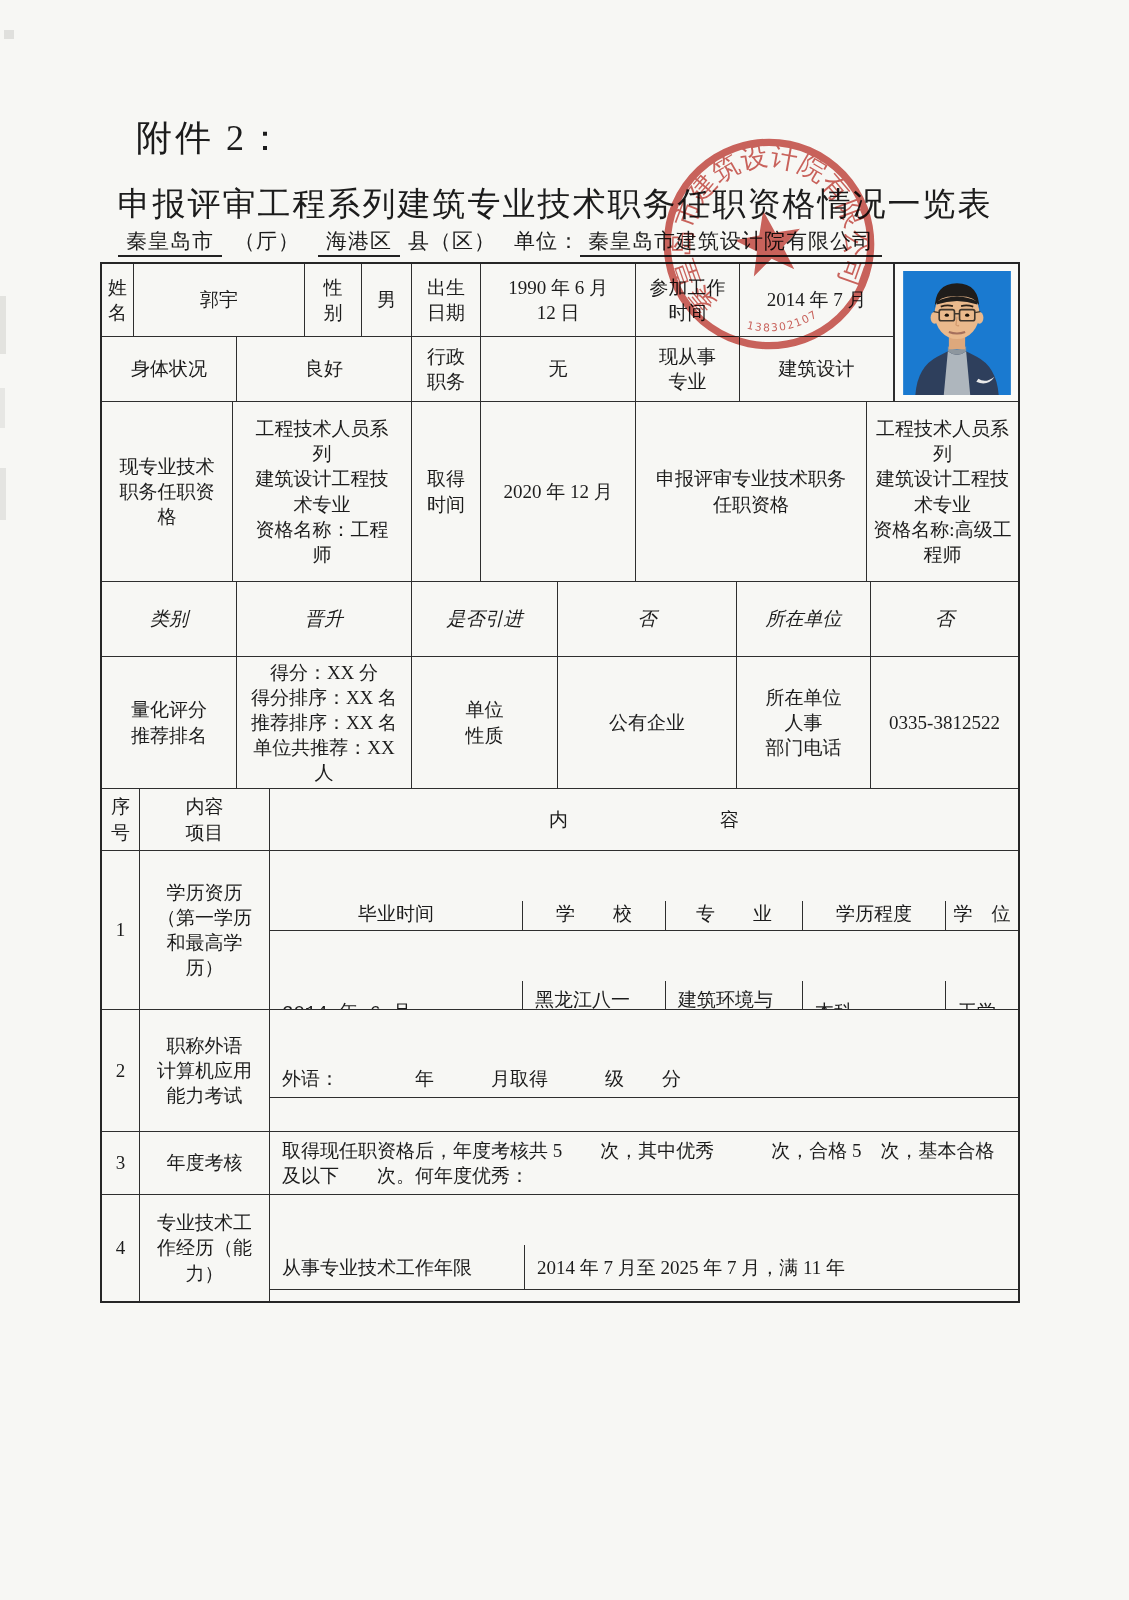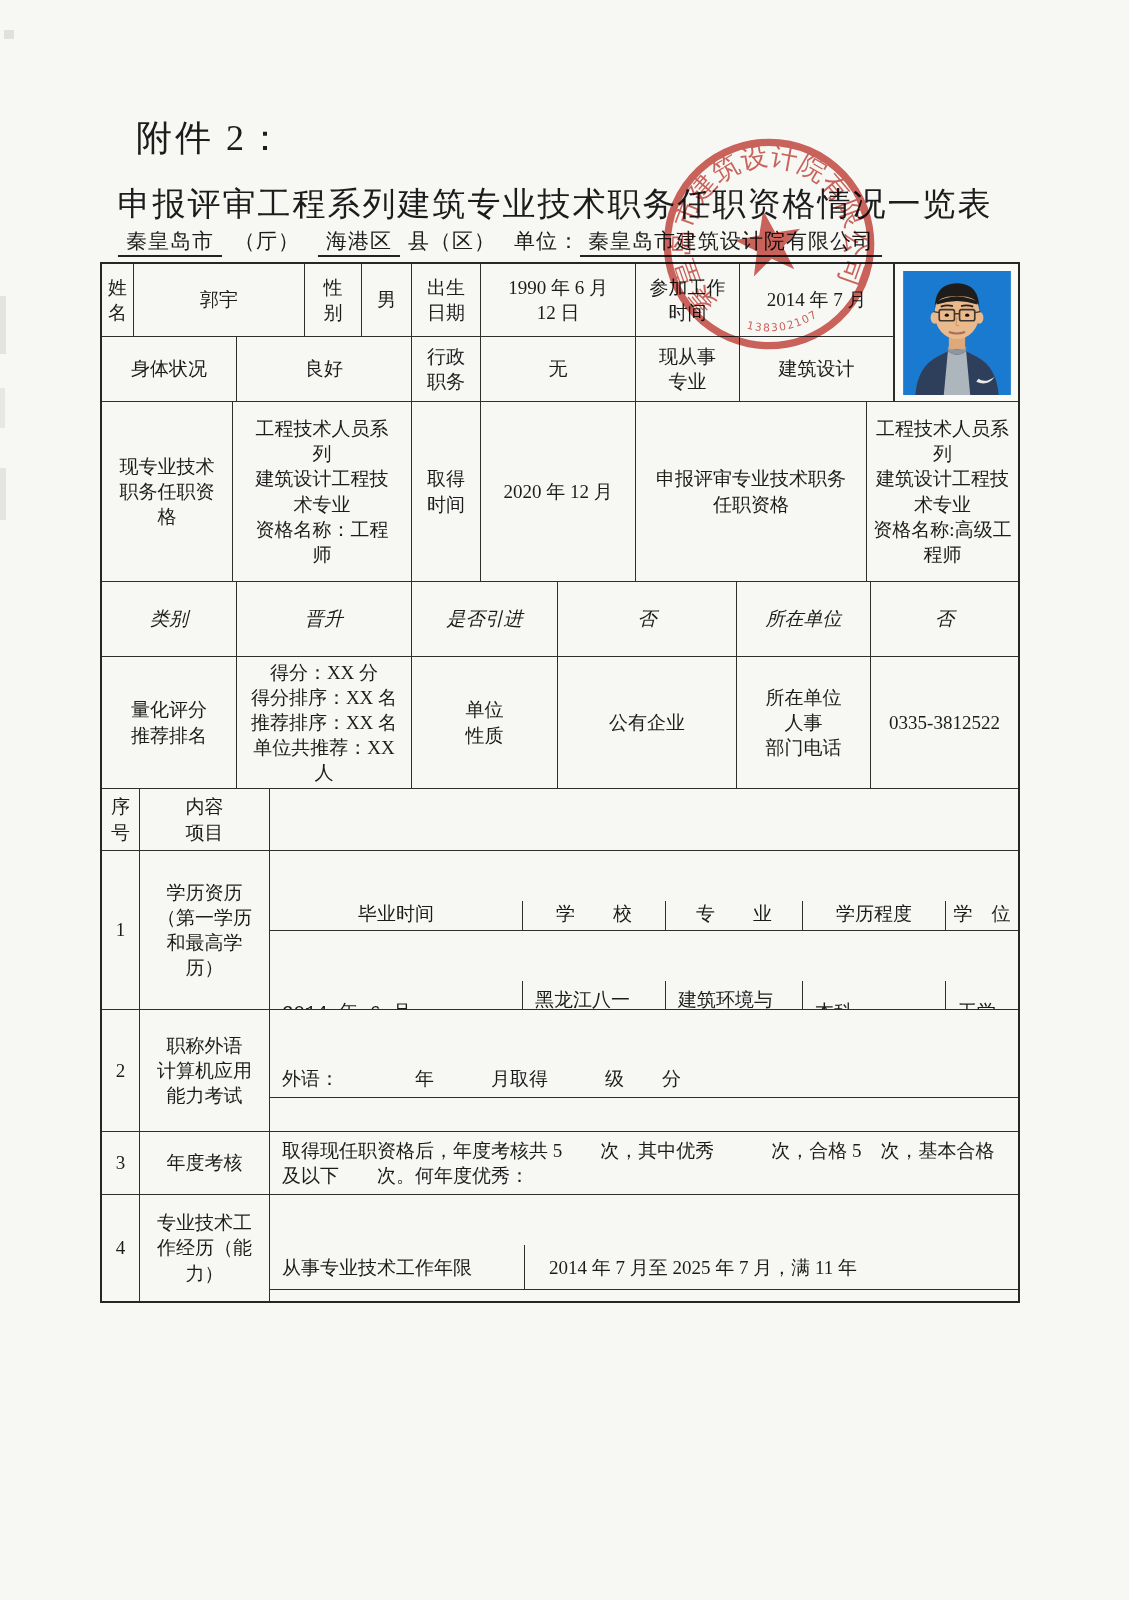--- a/index.html
+++ b/index.html
@@ -32,21 +32,21 @@
   .rA3{grid-template-columns:131px 179px 69px 155px 231px 151px;height:180px;}
   .rA4{grid-template-columns:135px 175px 146px 179px 134px 147px;height:75px;font-style:italic;}
   .rA5{grid-template-columns:135px 175px 146px 179px 134px 147px;height:132px;}
   .rA6{grid-template-columns:1fr;height:36px;}
   .rA7{grid-template-columns:38px 130px 1fr;height:62px;}
   .sec{grid-template-columns:38px 130px 1fr;}
   .s1{height:159px;} .s2{height:122px;} .s3{height:63px;} .s4{height:106px;}
   .g5{grid-template-columns:253px 143px 137px 143px 1fr;font-family:Liberation Mono, monospace;}
   .g2{grid-template-columns:255px 1fr;}
   .h30{height:30px;} .h66{height:66px;}
-  .h38{height:38px;} .h45{height:45px;gap:12px;}
+  .h38{height:38px;} .h45{height:45px;}
   .pl8{padding-left:8px;} .pl15{padding-left:15px;}
   
   .photo-cell{position:absolute;left:792px;top:0;width:124px;height:138px;background:#fbfbf8;
               border-left:1.6px solid #2e2e2e;border-bottom:1.6px solid #2e2e2e;box-sizing:border-box;
               display:flex;align-items:center;justify-content:center;z-index:2;}
   
   .stamp{position:absolute;left:656px;top:131px;width:226px;height:226px;z-index:5;opacity:.82;
          mix-blend-mode:multiply;transform:rotate(-10deg);pointer-events:none;}
 </style>
 </head>
@@ -143,20 +143,21 @@
 部门电话</div>
       <div class="cell last">0335-3812522</div>
     </div>
 
 
     <div class="row rA7">
       <div class="cell">序
 号</div>
       <div class="cell">内容
 项目</div>
+      <div class="cell last">内　　　　　　　　容</div>
     </div>
 
     <div class="row sec s1">
       <div class="cell">1</div>
       <div class="cell">学历资历
 （第一学历
 和最高学
 历）</div>
       <div class="cell block last">
         <div class="srow g5 h30">

